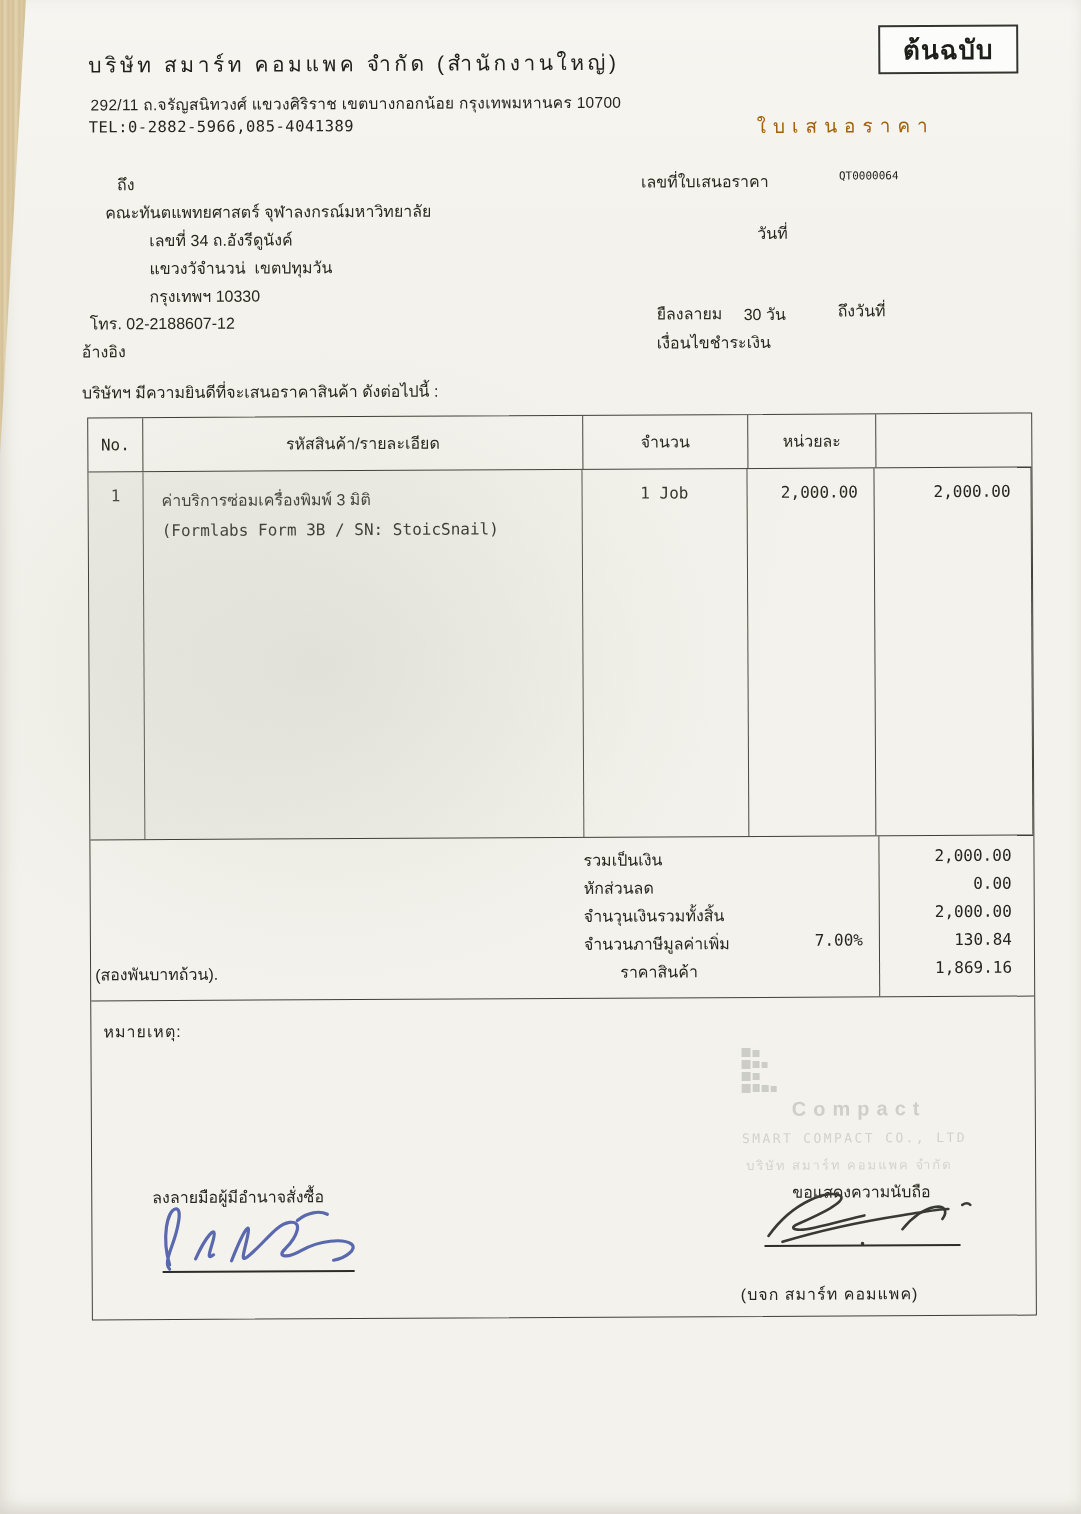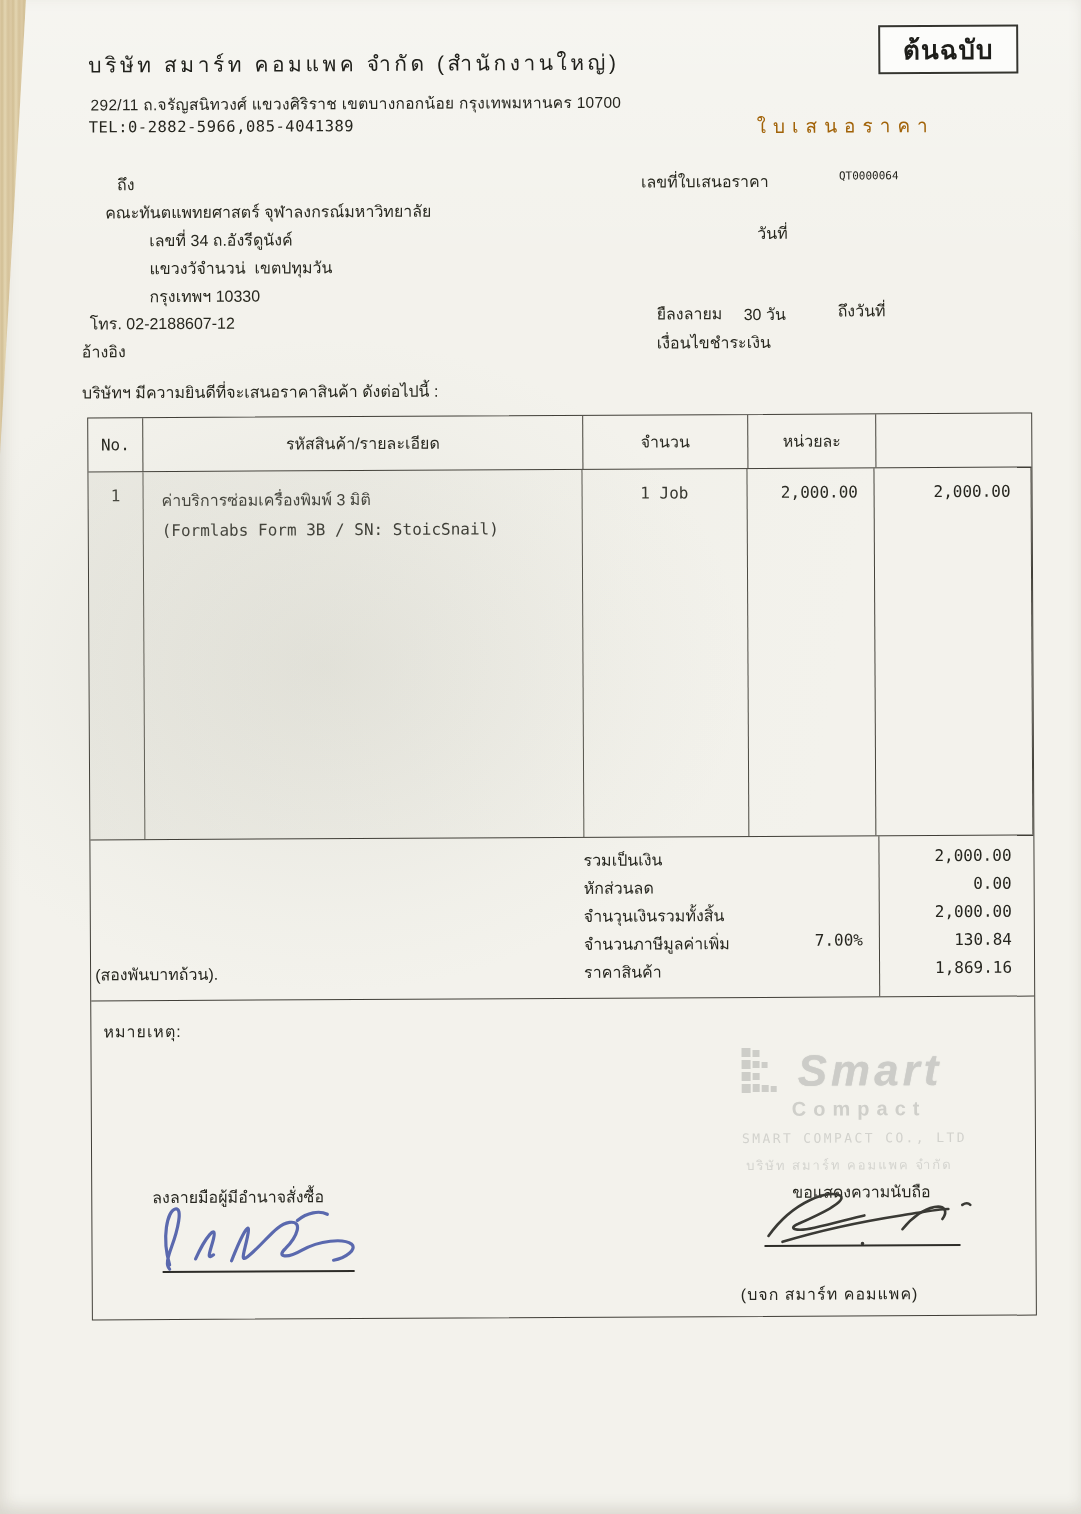--- a/index.html
+++ b/index.html
@@ -82,21 +82,21 @@
   #cell-desc{ padding:14px 10px 0 18px; line-height:30px; }
   #cell-qty{ text-align:center; padding-top:14px; }
   #cell-unit{ text-align:right; padding:14px 16px 0 0; }
   #cell-amount{ text-align:right; padding:14px 20px 0 0; }
 
   
   #tsummary{ height:161px; border-top:1.6px solid #413f38; position:relative; font-size:16px; }
   #summary-vline{ position:absolute; left:788px; top:0; bottom:0; width:0; border-left:1.4px solid #45433b; }
   .srow{ position:absolute; left:0; width:945px; height:26px; }
   .slabel{ position:absolute; left:493px; width:262px; }
-  .slabel.ra{ text-align:left; width:150px; left:493px; }
+  .slabel.ra{ text-align:center; width:150px; left:493px; }
   .spct{ position:absolute; left:690px; width:82px; text-align:right; }
   .sval{ position:absolute; left:796px; width:137px; text-align:right; padding-right:12px; }
   #srow0{ top:10px; } #srow1{ top:38px; } #srow2{ top:66px; } #srow3{ top:94px; } #srow4{ top:122px; }
   #amount-words{ position:absolute; left:4px; top:122px; font-size:16px; }
 
   
   #tnotes{ height:auto; min-height:318px; border-top:1.6px solid #413f38; position:relative; }
   #notes-label{ position:absolute; left:12px; top:18px; font-size:16px; font-weight:500; letter-spacing:1px; }
 
   #watermark{ position:absolute; left:648px; top:48px; width:300px; color:#cbcbc6; user-select:none; }
@@ -211,21 +211,20 @@
                   <rect x="13" y="15" width="7" height="7"></rect>
                   <rect x="22" y="16" width="6" height="6"></rect>
                 <rect x="2" y="26" width="9" height="9"></rect>
                   <rect x="13" y="27" width="7" height="7"></rect>
                 <rect x="2" y="38" width="9" height="9"></rect>
                   <rect x="13" y="38" width="7" height="8"></rect>
                   <rect x="22" y="39" width="7" height="7"></rect>
                   <rect x="31" y="40" width="6" height="6"></rect>
               </g>
             </svg>
-            <span id="wm-smart">Smart</span>
           </div>
           <div id="wm-compact">Compact</div>
           <div id="wm-co" class="mono">SMART COMPACT CO., LTD</div>
           <div id="wm-thai">บริษัท สมาร์ท คอมแพค จำกัด</div>
         </div>
 
         <div id="buyer-sign-label">ลงลายมือผู้มีอำนาจสั่งซื้อ</div>
         <svg id="buyer-signature" width="230" height="85" viewBox="0 0 230 85">
           <g fill="none" stroke="#4a5aa8" stroke-width="3.2" stroke-linecap="round" opacity="0.9">
             <path d="M22,68 C14,40 20,14 28,12 C36,10 30,34 24,50 C20,61 18,68 22,72"></path>

